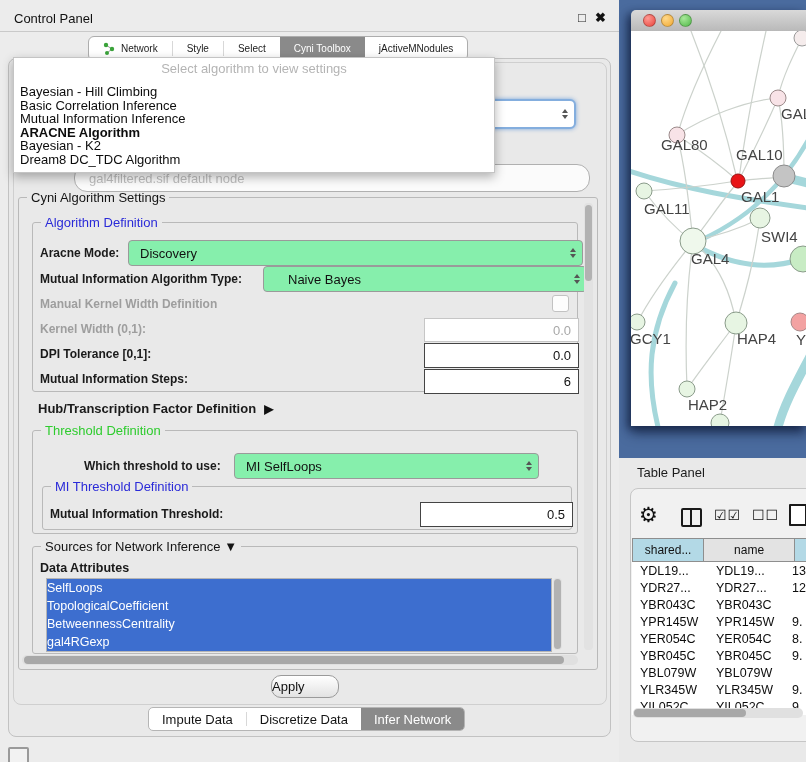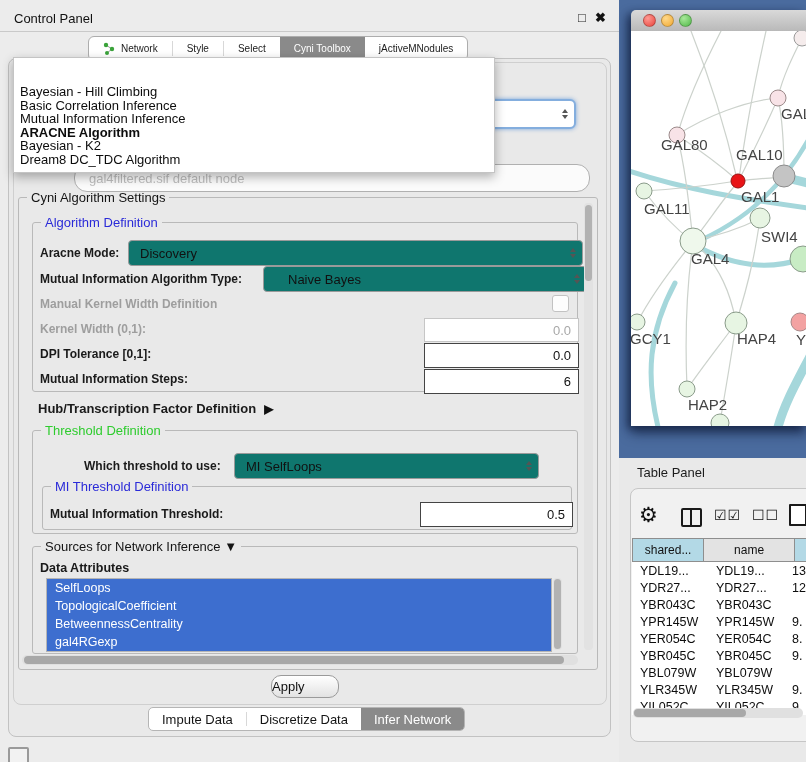--- a/index.html
+++ b/index.html
@@ -34,34 +34,34 @@
                border-radius:13px;z-index:5;display:flex;align-items:center;padding-left:14px;
                font-size:13px;color:#bdbdbd;}
   
   .grp{border:1px solid #b9b9b9;border-radius:3px;}
   .grp-title{position:absolute;top:-8px;left:8px;background:#e9e9e9;padding:0 4px;font-size:13px;white-space:nowrap;}
   .t-black{color:#141414;}
   .t-blue{color:#2a2ad8;}
   .t-green{color:#2ecc2e;}
   .lbl{position:absolute;font-size:12px;font-weight:bold;color:#1a1a1a;white-space:nowrap;}
   .lbl.dis{color:#9e9e9e;}
-  .combo{position:absolute;background:#0f766e;border:1px solid #9a9a9a;border-radius:4px;height:24px;
+  .combo{position:absolute;background:#86efac;border:1px solid #9a9a9a;border-radius:4px;height:24px;
          display:flex;align-items:center;padding-left:11px;font-size:13px;color:#111;}
   .spin{position:absolute;right:6px;top:50%;transform:translateY(-50%);display:flex;flex-direction:column;align-items:center;gap:2px;}
   .spin i{display:block;width:0;height:0;border-left:3.5px solid transparent;border-right:3.5px solid transparent;}
   .spin .up{border-bottom:4px solid #555;}
   .spin .dn{border-top:4px solid #555;}
   .field{position:absolute;background:#fff;border:1px solid #9c9c9c;display:flex;align-items:center;
          justify-content:flex-end;padding-right:7px;font-size:13px;color:#111;}
   .field.strong{border-color:#444;}
   .field.dis{color:#a8a8a8;border-color:#c6c6c6;}
   .checkbox{position:absolute;width:15px;height:15px;background:#fdfdfd;border:1.5px solid #c2c2c2;border-radius:3px;}
   .tri-right{display:inline-block;margin-left:8px;color:#111;font-size:12px;}
   .attr-list{left:46px;top:578px;width:504px;height:72px;background:#fff;border:1px solid #b5b5b5;overflow:hidden;}
-  .attr-item{height:18px;line-height:18px;padding-left:8px;font-size:12.5px;color:#fff;}
+  .attr-item{height:18px;line-height:18px;padding-left:0;font-size:12.5px;color:#fff;}
   .vscroll{background:#e2e2e2;border-radius:4px;}
   .vthumb{position:absolute;left:1px;width:7px;background:#b2b2b2;border-radius:4px;}
   .hscroll{background:#e0e0e0;border-radius:5px;height:10px;}
   .hthumb{position:absolute;top:1px;height:8px;background:#a8a8a8;border-radius:4px;}
   .apply-btn{left:271px;top:675px;width:66px;height:21px;border:1px solid #9a9a9a;border-radius:10px;
              background:linear-gradient(#ffffff,#e2e2e2);display:flex;align-items:center;
              font-size:13px;color:#111;}
   .bottom-tabbar{left:148px;top:707px;height:22px;background:#fff;border:1px solid #b5b5b5;border-radius:5px;
                  display:flex;align-items:stretch;overflow:hidden;}
   .btab{display:flex;align-items:center;padding:0 13px;font-size:13px;color:#141414;}
@@ -139,20 +139,21 @@
     <span class="spin">
         <i class="up"></i>
         <i class="dn"></i>
       </span>
   </div>
   <div class="abs ghost-combo">
     <span>gal4filtered.sif default node</span>
   </div>
 
   <div class="abs dd-overlay">
+    <div class="dd-placeholder">Select algorithm to view settings</div>
     <div class="dd-items">
         <div class="dd-item">Bayesian - Hill Climbing</div>
         <div class="dd-item">Basic Correlation Inference</div>
         <div class="dd-item">Mutual Information Inference</div>
         <div class="dd-item bold">ARACNE Algorithm</div>
         <div class="dd-item">Bayesian - K2</div>
         <div class="dd-item">Dream8 DC_TDC Algorithm</div>
       </div>
   </div>
 

